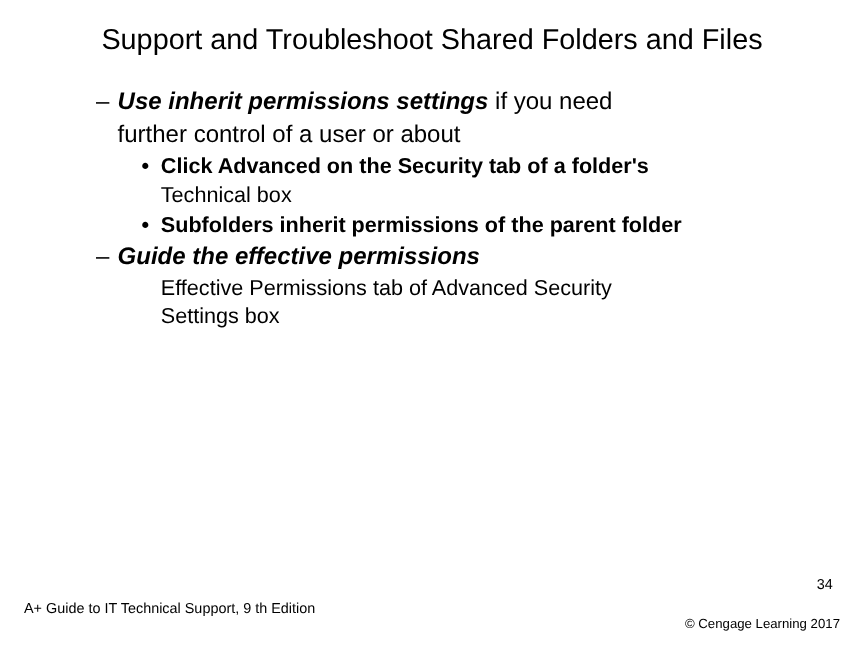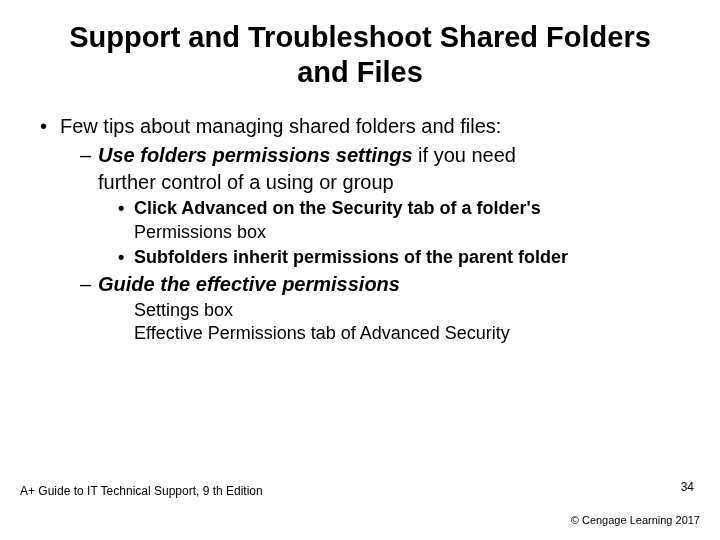--- a/index.html
+++ b/index.html
@@ -7,22 +7,22 @@
       width: 720px;
       height: 540px;
       background: #fff;
       font-family: Arial, Helvetica, sans-serif;
       color: #000;
       position: relative;
       padding: 20px 30px 0 30px;
     }
     .title {
       text-align: center;
-      font-size: 29px;
-      font-weight: 700;
+      font-size: 24px;
+      font-weight: 400;
       line-height: 1.2;
       margin-bottom: 24px;
       padding: 0 30px;
     }
     .content {
       font-size: 20px;
       line-height: 1.25;
       padding-left: 10px;
     }
     .lvl1 {
@@ -69,56 +69,53 @@
       font-style: italic;
       font-weight: bold;
     }
     .footer {
       position: absolute;
       bottom: 18px;
       left: 20px;
       right: 20px;
       font-size: 12px;
     }
-    .footer-left { position: absolute; left: 0; bottom: 24px; }
+    .footer-left { position: absolute; left: 0; bottom: 8px; }
     .footer-center { position: absolute; left: 0; right: 0; text-align: right; bottom: -4px; font-size: 11px; }
     .footer-right { position: absolute; right: 6px; bottom: 28px; }
   </style>
 </head>
 <body>
 
 <div class="title">Support and Troubleshoot Shared Folders and Files</div>
 
 <div class="content">
 
-  <div class="lvl1">
-    <span class="bullet">•</span><span>Few tips about managing shared folders and files:</span>
-  </div>
 
   <div class="lvl2">
-    <span class="dash">–</span><span class="lvl2-text"><span class="emph">Use folders permissions settings</span><span> if you need</span></span>
+    <span class="dash">–</span><span class="lvl2-text"><span class="emph">Use inherit permissions settings</span><span> if you need</span></span>
   </div>
-  <div class="lvl2-cont">further control of a using or group</div>
+  <div class="lvl2-cont">further control of a user or about</div>
 
   <div class="lvl3">
     <span class="dot">•</span><span>Click Advanced on the Security tab of a folder's</span>
   </div>
-  <div class="lvl3-cont">Permissions box</div>
+  <div class="lvl3-cont">Technical box</div>
 
 
   <div class="lvl3">
     <span class="dot">•</span><span>Subfolders inherit permissions of the parent folder</span>
   </div>
 
   <div class="lvl2">
     <span class="dash">–</span><span class="emph">Guide the effective permissions</span>
   </div>
 
+  <div class="lvl3-cont">Effective Permissions tab of Advanced Security</div>
   <div class="lvl3-cont">Settings box</div>
-  <div class="lvl3-cont">Effective Permissions tab of Advanced Security</div>
 
 </div>
 
 <div class="footer">
   <div class="footer-left">A+ Guide to IT Technical Support, 9 th Edition</div>
   <div class="footer-center">©  Cengage Learning 2017</div>
   <div class="footer-right">34</div>
 </div>
 
 </body></html>

